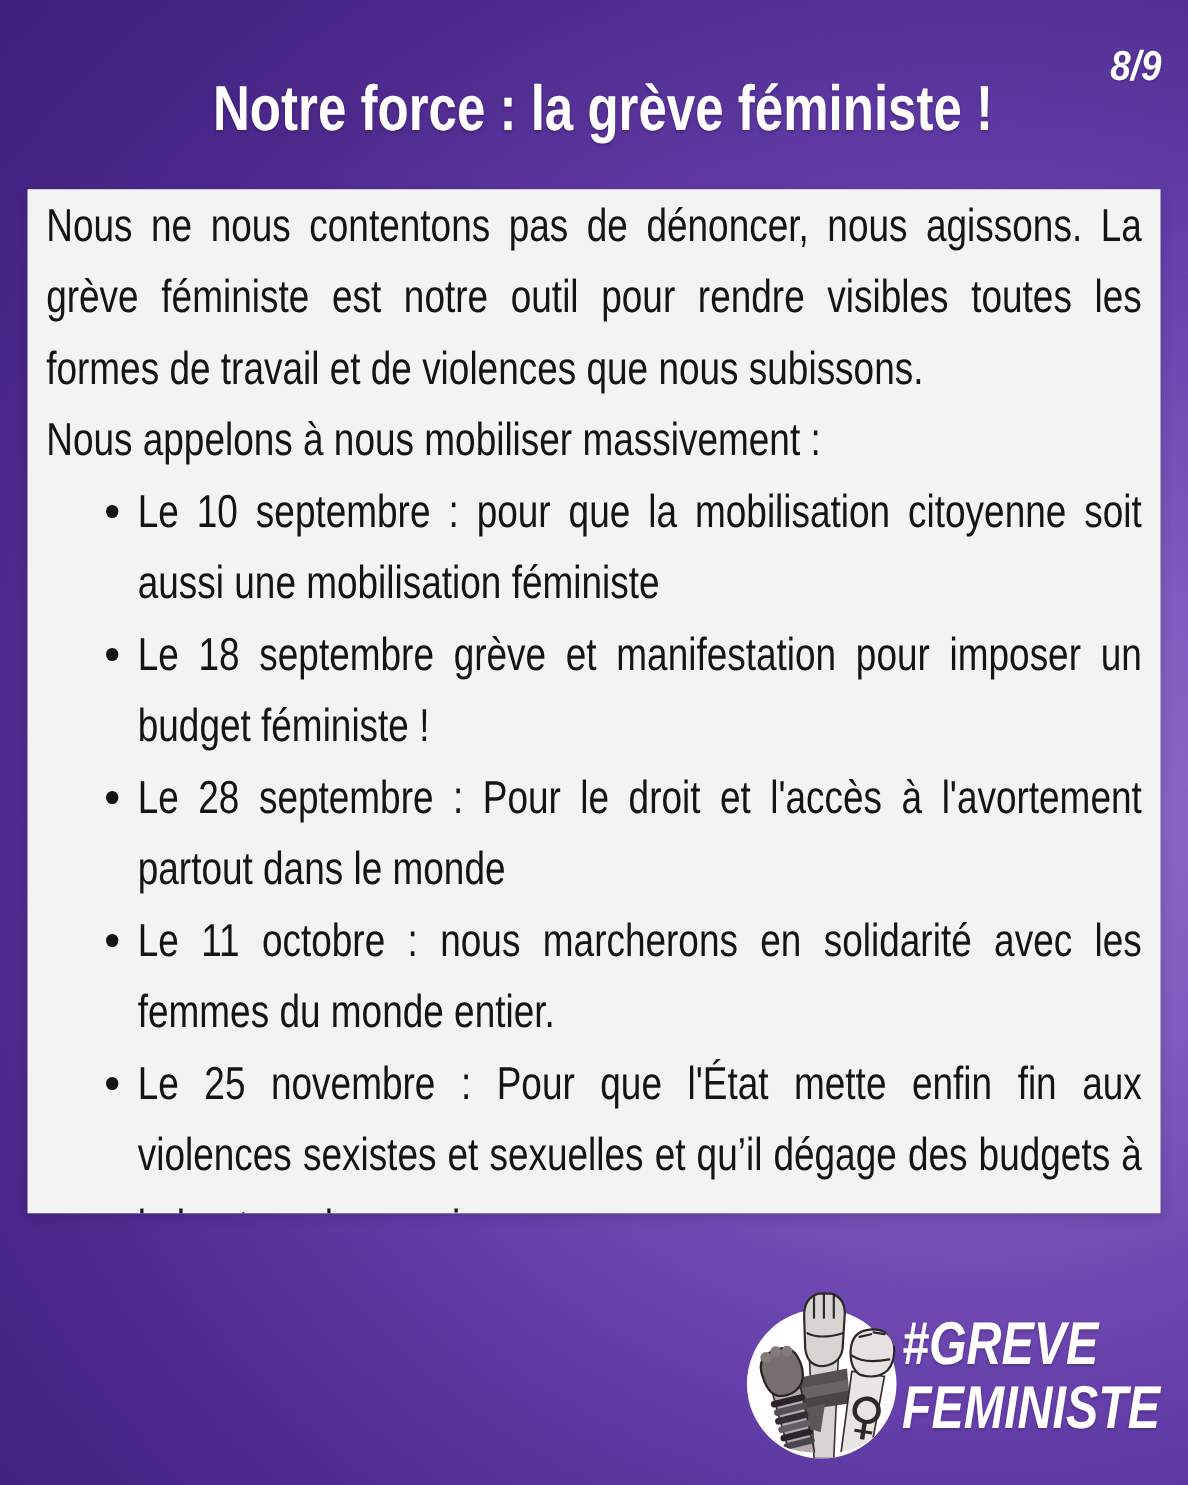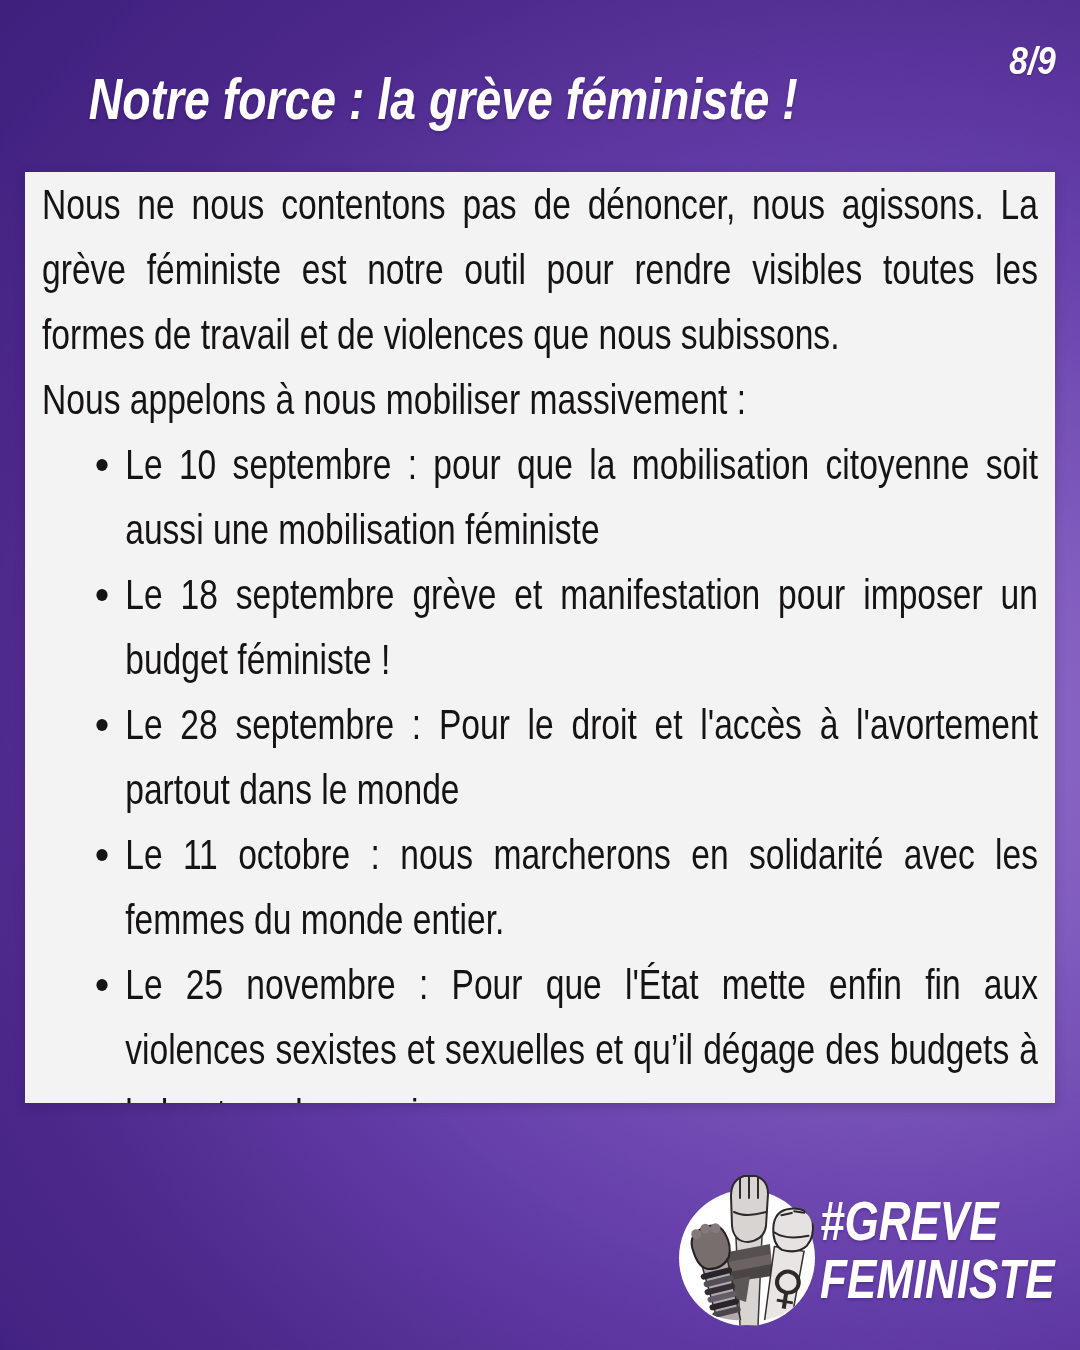--- a/index.html
+++ b/index.html
@@ -17,23 +17,24 @@
     opacity:.35; mix-blend-mode:soft-light; pointer-events:none;
   }
   .page-indicator {
     position:absolute; top:40px; right:24px;
     color:#fff; font-style:italic; font-weight:bold; font-size:38px;
     transform:scaleX(.88); transform-origin:100% 0;
     text-shadow:0 1px 2px rgba(40,15,80,.4);
   }
   .page-title {
     position:absolute; top:64px; left:0; width:1080px;
-    color:#fff;
-    font-style:italic; font-weight:bold; font-size:58px; line-height:70px;
+    text-align:center; color:#fff;
+    font-weight:bold; font-size:58px; line-height:70px;
     white-space:nowrap;
+    padding-left:16px;
   }
   .page-title .squeeze {
     display:inline-block; transform:scaleX(.8); transform-origin:50% 50%;
     text-shadow:0 2px 3px rgba(40,15,80,.35);
   }
   .content-box {
     position:absolute; left:25px; top:172px; width:1030px; height:931px;
     background:#f4f3f4; padding:0 17px; overflow:hidden;
     box-shadow:0 3px 10px rgba(40,15,80,.25);
   }

